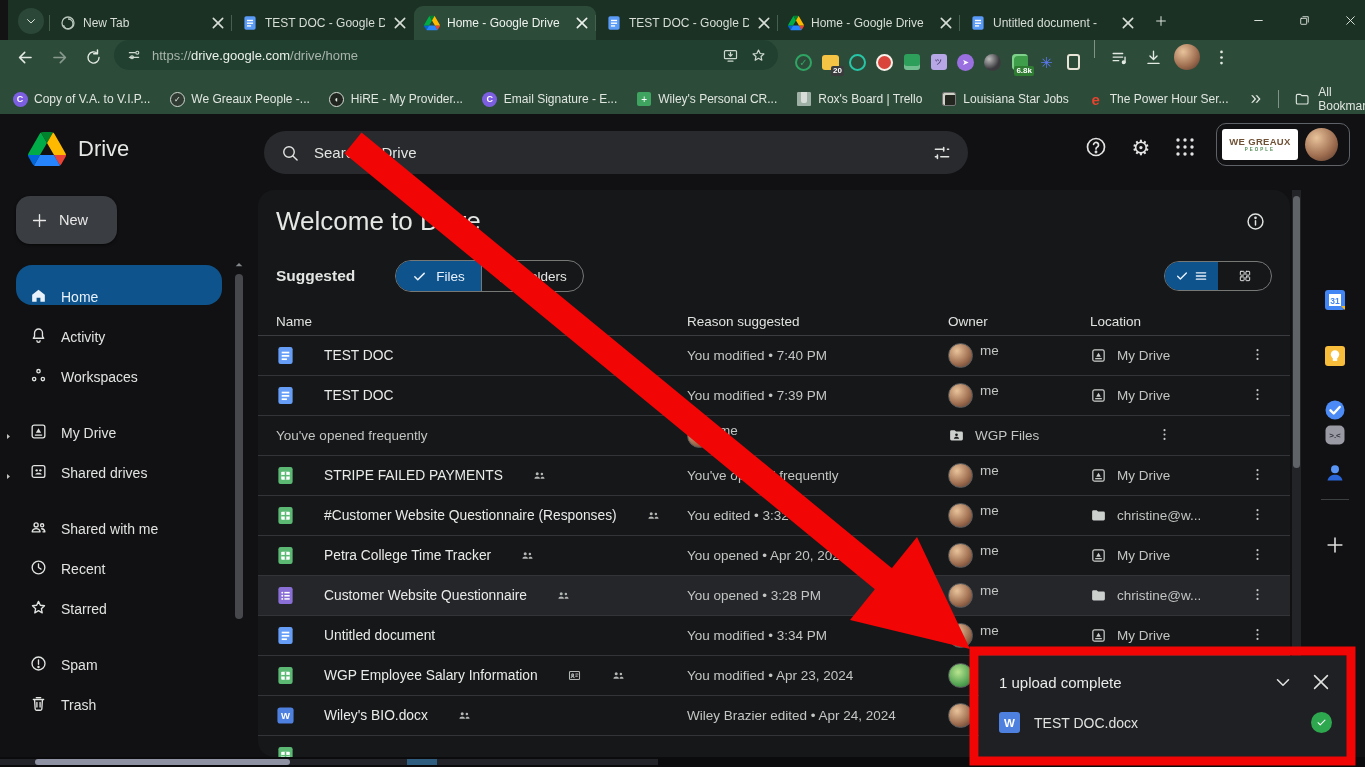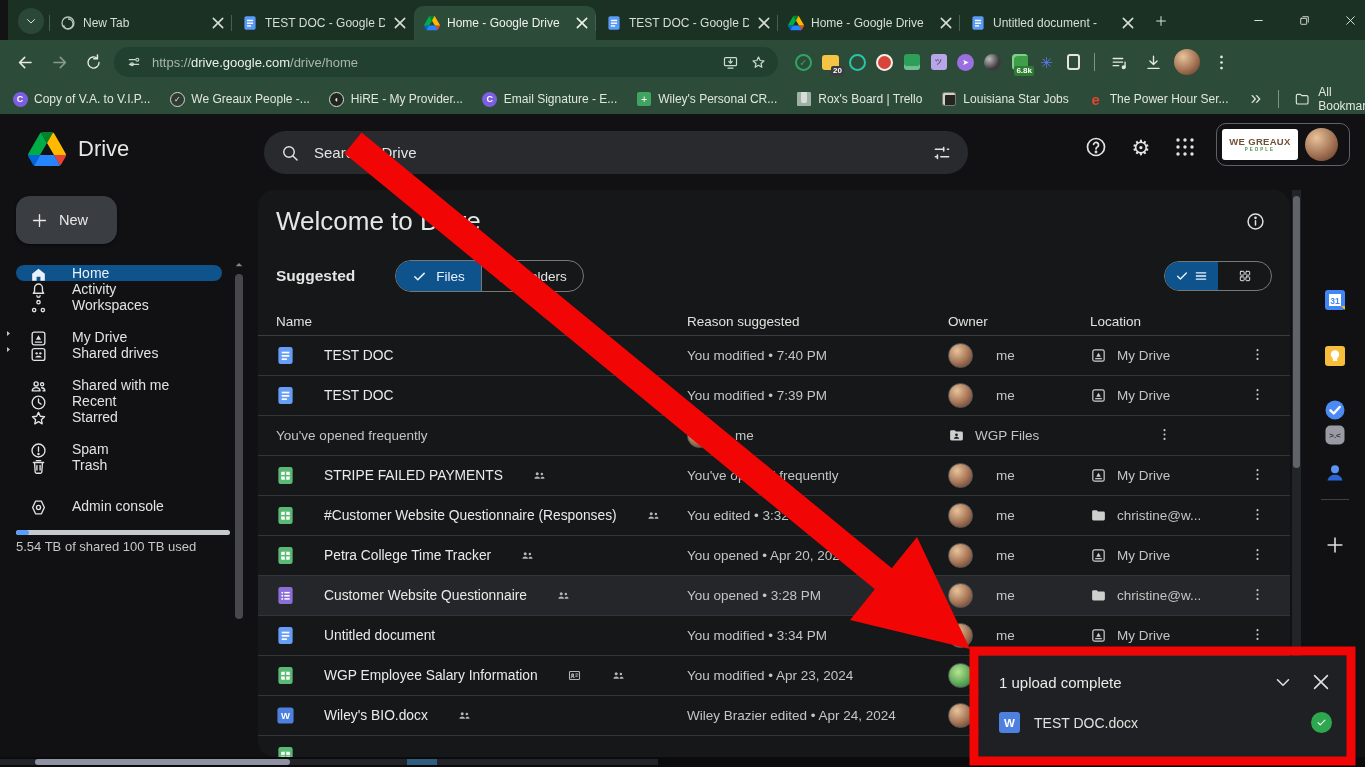--- a/index.html
+++ b/index.html
@@ -19,21 +19,21 @@
   .tab-title{flex:1;white-space:nowrap;overflow:hidden}
   .tab-close{width:16px;height:16px;border-radius:50%;color:inherit;display:flex;align-items:center;justify-content:center}
   .tab.active{background:#2d4b39;color:#eef2ee}
   .tab:not(.active)::before{content:'';position:absolute;left:-1px;top:9px;height:16px;width:1px;background:#45604e}
   .newtab-btn{width:26px;height:26px;margin:0 0 6px 6px;color:#dfe6df;display:flex;align-items:center;justify-content:center}
   .newtab-btn .ic{width:14px;height:14px}
   .wincontrols{margin-left:auto;display:flex;height:40px}
   .winbtn{width:46px;height:40px;display:flex;align-items:center;justify-content:center;color:#e8ece9}
   .winbtn .ic{width:13px;height:13px}
 
-  .toolbar{position:absolute;top:40px;left:0;width:100%;height:44px;background:#2d4b39;display:flex;align-items:center;padding:0 8px}
+  .toolbar{position:absolute;top:40px;left:0;width:100%;height:44px;background:#2d4b39;display:flex;padding:0 8px}
   .tbtn{width:34px;height:34px;display:flex;align-items:center;justify-content:center;color:#e3e9e3}
   .tbtn .ic{width:19px;height:19px}
   .tbtn.dim{opacity:.5}
   .urlbar{width:664px;height:30px;border-radius:15px;background:#214030;display:flex;align-items:center;padding:0 6px 0 12px;margin-left:4px}
   .urlbar .ic{width:16px;height:16px;color:#cdd8cf}
   .urltext{flex:1;font-size:13px;margin-left:10px;white-space:nowrap;overflow:hidden}
   .urltext .mut{color:#a9b4ac}.urltext .host{color:#eaf0ea}
   .ubtn{width:28px;height:28px;display:flex;align-items:center;justify-content:center;color:#dfe6df}
   .ubtn .ic{width:17px;height:17px}
   #extensions{display:flex;align-items:center;margin-left:12px}
@@ -60,21 +60,21 @@
   .account{position:absolute;right:15px;top:9px;width:134px;height:43px;border:1px solid #5f6368;border-radius:10px;display:flex;align-items:center;gap:7px;padding:6px 5px}
   .wgp-logo{width:76px;height:31px;background:#fff;border-radius:3px;display:flex;flex-direction:column;align-items:center;justify-content:center;line-height:1}
   .wgp-logo .l1{font-size:9.5px;font-weight:bold;color:#6f5136;letter-spacing:.3px}
   .wgp-logo .l2{font-size:4.5px;font-weight:bold;color:#4a8a4e;letter-spacing:2px;margin-top:1.5px}
   .account .avatar{width:33px;height:33px}
 
   .sidebar{position:absolute;left:0;top:76px;width:246px;bottom:0}
   .new-btn{margin:6px 0 0 16px;width:101px;height:48px;border-radius:14px;background:#3a3d41;color:#e8e8e8;display:flex;align-items:center;gap:10px;padding:0 14px;font-size:14.5px;font-weight:500;box-shadow:0 1px 3px rgba(0,0,0,.6)}
   .new-btn .ic{width:19px;height:19px}
   #nav{margin-top:21px}
-  .nav-item{position:relative;height:16px;display:flex;align-items:flex-start;gap:24px;padding-left:13px;margin-left:16px;width:206px;border-radius:16px;color:#e1e3e1;font-size:14px}
+  .nav-item{position:relative;height:40px;display:flex;align-items:flex-end;gap:13px;padding-left:13px;margin-left:16px;width:206px;border-radius:16px;color:#e1e3e1;font-size:14px}
   .nav-item .nic{width:19px;height:19px;flex:none}
   .nav-item.active{background:#0e538c;color:#e9f1fb;font-weight:500}
   .nav-item .exp{position:absolute;left:-12px;width:9px;height:9px;color:#c0c3c0}
   .gap{margin-top:16px}.gap-lg{margin-top:25px}
   .storage-bar{margin:16px 0 0 16px;width:214px;height:5px;border-radius:3px;background:#c7cacd;overflow:hidden}
   .storage-fill{height:100%;border-radius:3px;background:#5a9cf8}
   .storage-text{margin:4px 0 0 16px;font-size:13px;color:#c4c7c5}
   .side-scroll{position:absolute;left:234px;top:140px;width:10px;bottom:0;color:#85898d}
   .side-scroll .thumb{position:absolute;top:20px;left:1px;width:8px;height:345px;background:#46484c;border-radius:4px}
   .side-scroll .arr{position:absolute;left:0;width:10px;height:10px}
@@ -96,21 +96,21 @@
   .vseg.sel{background:#0e538c;color:#eaf2fc}
   .thead{position:absolute;top:118px;left:0;right:0;display:grid;grid-template-columns:411px 261px 142px 148px 38px;padding-left:18px;height:28px;align-items:center;font-size:13.5px;font-weight:500;color:#e0e2df;border-bottom:1px solid #3a3c3f}
   #rows{position:absolute;top:146px;left:0;right:0;bottom:0;overflow:hidden}
   .row{display:grid;grid-template-columns:411px 261px 142px 148px 38px;align-items:center;height:40px;padding-left:18px;border-bottom:1px solid #323437;font-size:13.5px}
   .row.hl{background:#24262a}
   .name-cell{display:flex;align-items:center;gap:29px;overflow:hidden}
   .ficon{width:19px;height:19px;flex:none}
   .fname{font-size:13.8px;font-weight:500;color:#e9ebe8;white-space:nowrap}
   .mini{width:15px;height:15px;color:#b4b8b5;flex:none}
   .reason{color:#c2c5c2}
-  .owner{display:flex;align-items:center;gap:23px;color:#c2c5c2}
+  .owner{display:flex;gap:7px;color:#c2c5c2}
   .owner .avatar{width:25px;height:25px;border:1px solid #5a5c5e}
   .avatar.green{background:radial-gradient(circle at 40% 35%,#b9e58f,#4d9f4f 65%,#2e6b33)}
   .loc{display:flex;align-items:center;gap:10px;color:#c2c5c2}
   .loc .lic{width:17px;height:17px;color:#ccd0cd;flex:none}
   .kebab{color:#c8cbc8;font-size:15px;text-align:center}
   .main-scroll{position:absolute;left:1292px;top:76px;width:9px;bottom:10px;background:#222427}
   .main-scroll .thumb{position:absolute;top:6px;left:1px;width:7px;height:272px;background:#606367;border-radius:4px}
 
   .side-panel{position:absolute;right:0;top:76px;width:60px;bottom:10px}
   .sp-icon{position:absolute;left:50%;transform:translateX(-50%);width:24px;height:24px}

